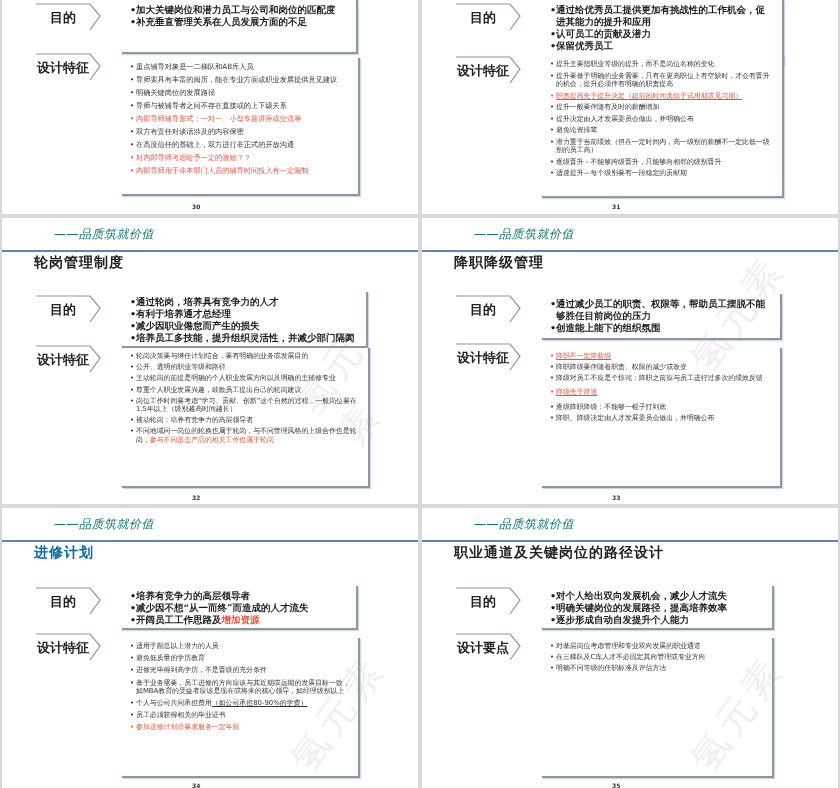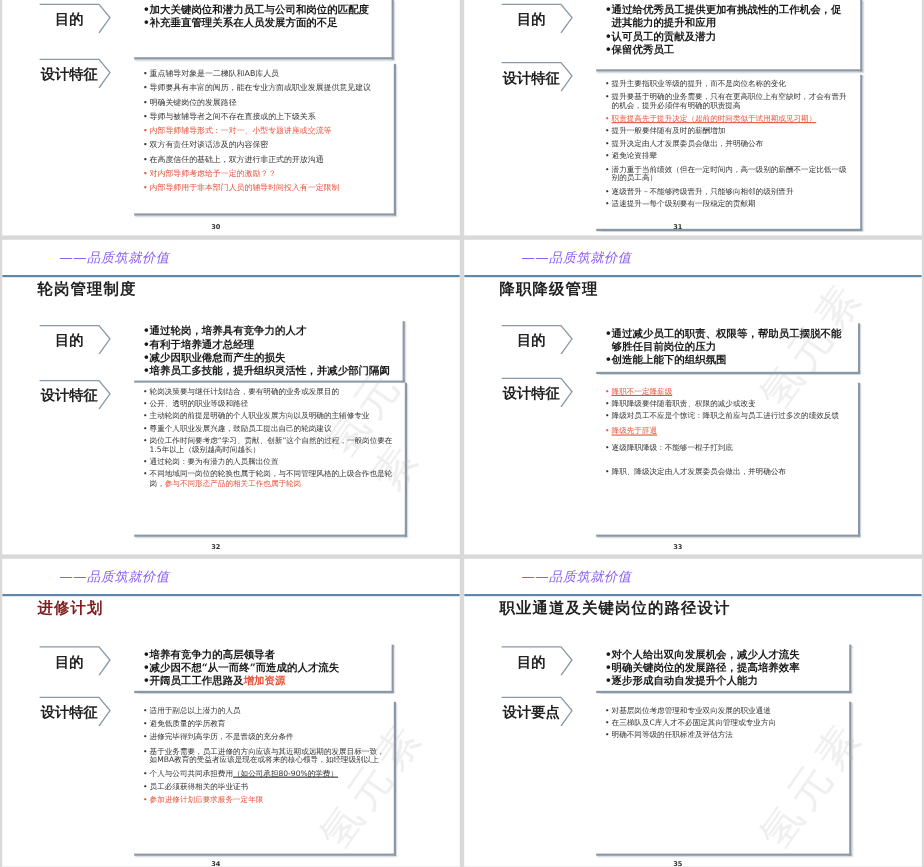--- a/index.html
+++ b/index.html
@@ -11,31 +11,31 @@
   .s1 { left: 2px; top: 0; width: 416px; height: 214px; }
   .s2 { left: 422px; top: 0; width: 416px; height: 214px; }
   .s3 { left: 2px; top: 218px; width: 416px; height: 286px; }
   .s4 { left: 422px; top: 218px; width: 416px; height: 286px; }
   .s5 { left: 2px; top: 508px; width: 416px; height: 280px; }
   .s6 { left: 422px; top: 508px; width: 416px; height: 280px; }
 
   .tagline {
     position: absolute; left: 52px; top: 8px;
     font-family: "DejaVu Serif", serif; font-style: italic;
-    font-size: 12px; color: #8b5cf6; letter-spacing: 0.5px;
+    font-size: 12px; color: #0f766e; letter-spacing: 0.5px;
   }
   .header-rule {
     position: absolute; left: 0; right: 0; top: 32px; height: 2px; background: #5f87aa;
   }
   .title {
     position: absolute; left: 32px; top: 36px;
     font-family: "DejaVu Serif", serif; font-weight: bold;
     font-size: 14px; color: #222; letter-spacing: 1px;
   }
-  .title.red { color: #7f1d1d; }
+  .title.red { color: #0369a1; }
 
   .chev {
     position: absolute; width: 70px; height: 28px;
   }
   .chev svg { position: absolute; left: 0; top: 0; }
   .chev .lbl {
     position: absolute; left: 0; width: 58px; top: 7px; text-align: center;
     font-family: "DejaVu Serif", serif; font-weight: bold; font-size: 13px; color: #222;
   }
 
@@ -112,21 +112,21 @@
       <li>认可员工的贡献及潜力</li>
       <li>保留优秀员工</li>
     </ul>
   </div>
   <div class="chev" style="left:32px;top:55px;">
     <svg width="70" height="28">
         <polyline points="2,2 56,2 66,14 56,28" fill="none" stroke="#8a98a6" stroke-width="1.2"></polyline>
       </svg>
     <span class="lbl">设计特征</span>
   </div>
-  <div class="box design" style="left:120px;top:68px;width:242px;height:142px;font-size:6.9px;line-height:8.5px;">
+  <div class="box design" style="left:120px;top:56px;width:242px;height:142px;font-size:6.9px;line-height:8.5px;">
     <ul>
       <li style="margin-bottom:3px">提升主要指职业等级的提升，而不是岗位名称的变化</li>
       <li style="margin-bottom:3px">提升要基于明确的业务需要，只有在更高职位上有空缺时，才会有晋升的机会，提升必须伴有明确的职责提高</li>
       <li style="margin-bottom:3px" class="red-text ul">职责提高先于提升决定（超前的时间类似于试用期或见习期）</li>
       <li style="margin-bottom:3px">提升一般要伴随有及时的薪酬增加</li>
       <li style="margin-bottom:3px">提升决定由人才发展委员会做出，并明确公布</li>
       <li style="margin-bottom:3px">避免论资排辈</li>
       <li style="margin-bottom:3px">潜力重于当前绩效（但在一定时间内，高一级别的薪酬不一定比低一级别的员工高）</li>
       <li style="margin-bottom:3px">逐级晋升－不能够跨级晋升，只能够向相邻的级别晋升</li>
       <li style="margin-bottom:3px">适速提升—每个级别要有一段稳定的贡献期</li>
@@ -159,21 +159,21 @@
       </svg>
     <span class="lbl">设计特征</span>
   </div>
   <div class="box design" style="left:120px;top:130px;width:248px;height:140px;font-size:6.9px;line-height:8.2px;">
     <ul>
       <li style="margin-bottom:3px">轮岗决策要与继任计划结合，要有明确的业务或发展目的</li>
       <li style="margin-bottom:3px">公开、透明的职业等级和路径</li>
       <li style="margin-bottom:3px">主动轮岗的前提是明确的个人职业发展方向以及明确的主辅修专业</li>
       <li style="margin-bottom:3px">尊重个人职业发展兴趣，鼓励员工提出自己的轮岗建议</li>
       <li style="margin-bottom:3px">岗位工作时间要考虑“学习、贡献、创新”这个自然的过程，一般岗位要在1.5年以上（级别越高时间越长）</li>
-      <li style="margin-bottom:3px">通过轮岗：要为有潜力的人员腾出位置</li>
+      <li style="margin-bottom:3px">被动轮岗：培养有竞争力的高层领导者</li>
       <li style="margin-bottom:3px"><span>不同地域同一岗位的轮换也属于轮岗，与不同管理风格的上级合作也是轮岗，</span><span class="red-text">参与不同形态产品的相关工作也属于轮岗</span></li>
     </ul>
   </div>
   <span class="pageno" style="left:190px;top:276px;">32</span>
   <span class="watermark" style="left:300px;top:110px;">氢元素</span>
 </div>
 
 <div class="slide s4">
   <span class="tagline">——品质筑就价值</span>
   <div class="header-rule"></div>
@@ -195,21 +195,21 @@
         <polyline points="2,2 56,2 66,14 56,28" fill="none" stroke="#8a98a6" stroke-width="1.2"></polyline>
       </svg>
     <span class="lbl">设计特征</span>
   </div>
   <div class="box design" style="left:120px;top:130px;width:240px;height:140px;font-size:6.9px;line-height:8.2px;">
     <ul>
       <li style="margin-bottom:3px" class="red-text ul">降职不一定降薪级</li>
       <li style="margin-bottom:3px">降职降级要伴随着职责、权限的减少或改变</li>
       <li style="margin-bottom:5px">降级对员工不应是个惊诧：降职之前应与员工进行过多次的绩效反馈</li>
       <li style="margin-bottom:7px" class="red-text ul">降级先于辞退</li>
-      <li style="margin-bottom:14px">逐级降职降级：不能够一棍子打到底</li>
+      <li style="margin-bottom:3px">逐级降职降级：不能够一棍子打到底</li>
       <li style="margin-bottom:3px">降职、降级决定由人才发展委员会做出，并明确公布</li>
     </ul>
   </div>
   <span class="pageno" style="left:190px;top:276px;">33</span>
   <span class="watermark" style="left:250px;top:70px;">氢元素</span>
 </div>
 
 <div class="slide s5">
   <span class="tagline">——品质筑就价值</span>
   <div class="header-rule"></div>

